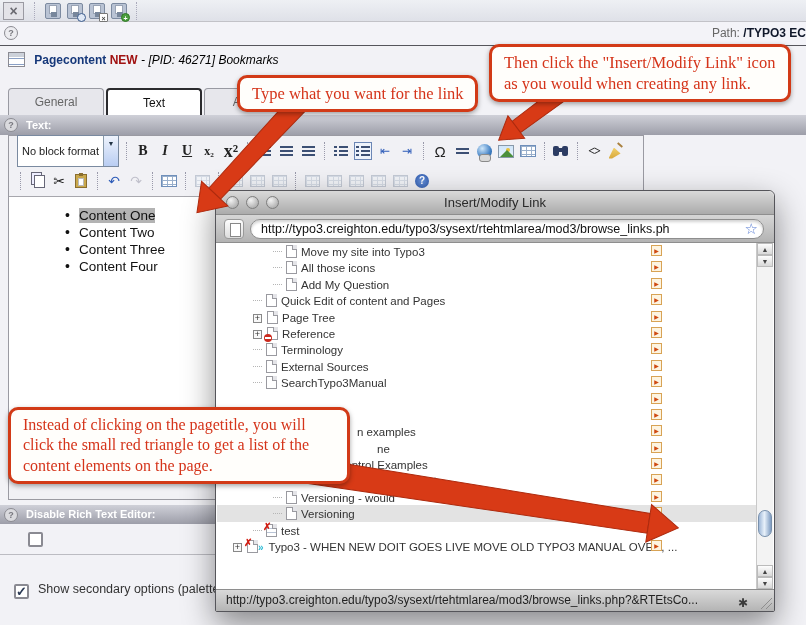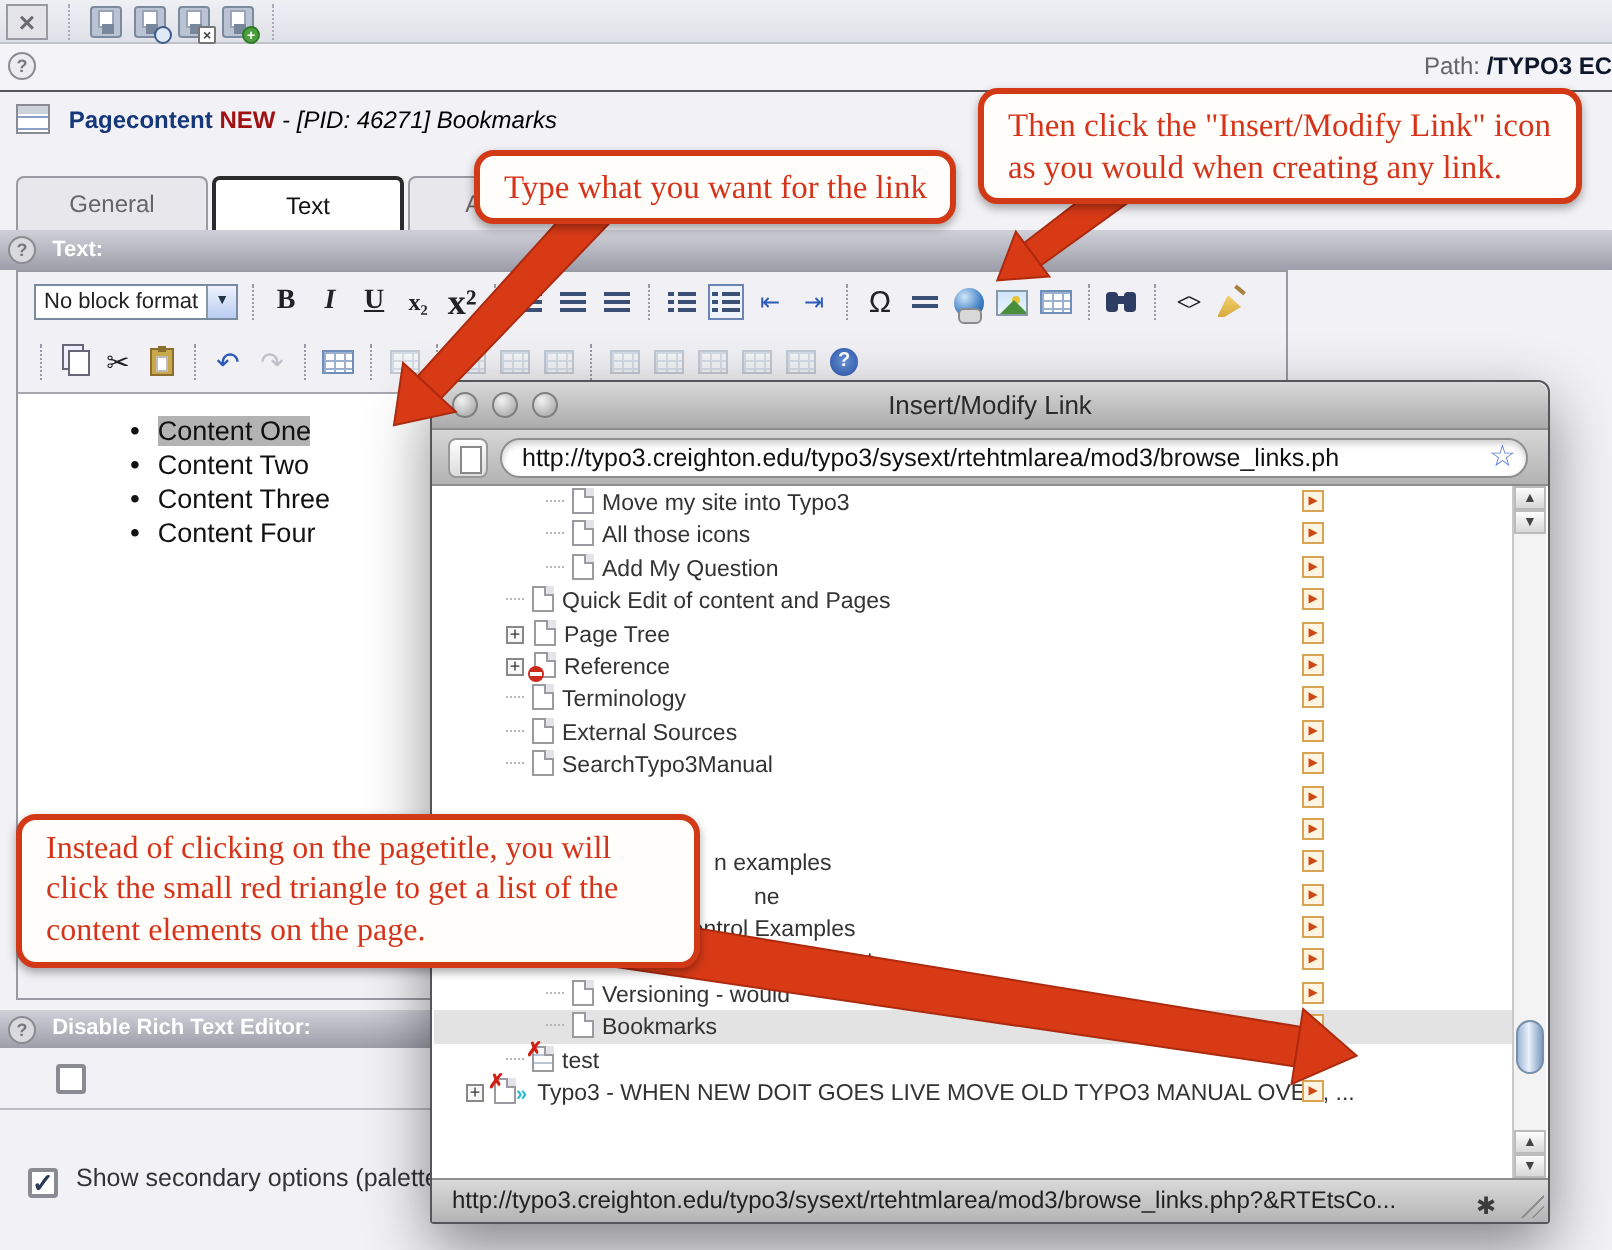--- a/index.html
+++ b/index.html
@@ -42,21 +42,21 @@
   .textbar .qicon, .disbar .qicon { margin:3px 5px 0 4px; vertical-align:top; background:#dadade; }
 
   
   .editor { position:absolute; left:8px; top:135px; width:636px; height:365px; border:1px solid #9a9aa2; background:#f1f1f5; }
   .tbrow { position:absolute; left:0; right:0; height:30px; display:flex; align-items:center; padding-left:8px; gap:4px; }
   .tbrow1 { top:0; }
   .tbrow2 { top:30px; }
   .tsep { height:18px; border-left:1px dotted #99a; margin:0 3px; }
   .tool { min-width:18px; height:18px; display:flex; align-items:center; justify-content:center; font-size:12px; color:#222; position:relative; }
   .tool.txt { font-weight:bold; font-family:"Liberation Serif",serif; font-size:14px; }
-  .blocksel { display:flex; height:18px; border:1px solid #7a8aa0; background:#fff; font-size:11px; align-items:center; }
+  .blocksel { display:flex; height:32px; border:1px solid #7a8aa0; background:#fff; font-size:11px; align-items:center; }
   .blocksel .val { padding:0 4px; color:#222; white-space:nowrap; }
   .selarrow { width:15px; height:100%; background:linear-gradient(#eef3fc,#b9cdf2); border-left:1px solid #8899aa; text-align:center; font-size:7px; color:#234; line-height:16px; }
   .stripes { width:13px; height:11px; background:repeating-linear-gradient(#3c4f74 0 2px, transparent 2px 4px); }
   .listico { display:flex; gap:2px; align-items:center; }
   .listico .dots { width:3px; height:11px; background:repeating-linear-gradient(#3c4f74 0 2px, transparent 2px 4px); }
   .active-tool { background:#eef3fb; border:1px solid #6b86b5; }
   .bluearrow { color:#2d5bb8; font-size:12px; }
   .globe { width:15px; height:15px; border-radius:50%; background:radial-gradient(circle at 35% 30%, #cfe7fa, #3f7fc4 60%, #1c4f8a); position:relative; }
   .globe::after { content:""; position:absolute; bottom:-3px; left:2px; width:10px; height:6px; border:1px solid #8a8a8a; border-radius:3px; background:#d8d8d8; }
   .imgico { width:16px; height:13px; border:1px solid #8899aa; background:linear-gradient(#cfe6fa,#eaf4fd); position:relative; overflow:hidden; }
@@ -337,21 +337,21 @@
       <div class="trow" style="padding-left: 36px;"><span class="conn"></span><span class="picon"></span><span class="tlabel">Terminology</span><span class="tri">▶</span></div>
       <div class="trow" style="padding-left: 36px;"><span class="conn"></span><span class="picon"></span><span class="tlabel">External Sources</span><span class="tri">▶</span></div>
       <div class="trow" style="padding-left: 36px;"><span class="conn"></span><span class="picon"></span><span class="tlabel">SearchTypo3Manual</span><span class="tri">▶</span></div>
       <div class="trow" style="padding-left: 36px;"><span class="tlabel"></span><span class="tri">▶</span></div>
       <div class="trow" style="padding-left: 36px;"><span class="tlabel"></span><span class="tri">▶</span></div>
       <div class="trow" style="padding-left: 136px;"><span class="tlabel">n examples</span><span class="tri">▶</span></div>
       <div class="trow" style="padding-left: 156px;"><span class="tlabel">ne</span><span class="tri">▶</span></div>
       <div class="trow" style="padding-left: 116px;"><span class="tlabel">Control Examples</span><span class="tri">▶</span></div>
       <div class="trow" style="padding-left: 112px;"><span class="expander">+</span><span class="picon"></span><span class="tlabel">Test page creat</span><span class="tri">▶</span></div>
       <div class="trow" style="padding-left: 56px;"><span class="conn"></span><span class="picon"></span><span class="tlabel">Versioning - would</span><span class="tri">▶</span></div>
-      <div class="trow sel" style="padding-left: 56px;"><span class="conn"></span><span class="picon"></span><span class="tlabel">Bookmarks</span><span class="tri">▶</span></div>
+      <div class="trow sel" style="padding-left: 56px;"><span class="conn"></span><span class="picon"></span><span class="tlabel">Versioning</span><span class="tri">▶</span></div>
       <div class="trow" style="padding-left: 36px;"><span class="conn"></span><span class="picon content"><span class="xmark">✗</span></span><span class="tlabel">test</span><span class="tri">▶</span></div>
       <div class="trow" style="padding-left: 16px;"><span class="expander">+</span><span class="picon"><span class="xmark">✗</span></span><span class="curico">»</span><span class="tlabel">Typo3 - WHEN NEW DOIT GOES LIVE MOVE OLD TYPO3 MANUAL OVER, ...</span><span class="tri">▶</span></div>
     </div>
   <div class="dscroll">
     <span class="sarr" style="top:0">▲</span>
     <span class="sarr" style="top:12px">▼</span>
     <span class="sthumb" style="bottom:52px"></span>
     <span class="sarr" style="bottom:12px">▲</span>
     <span class="sarr" style="bottom:0">▼</span>
   </div>

